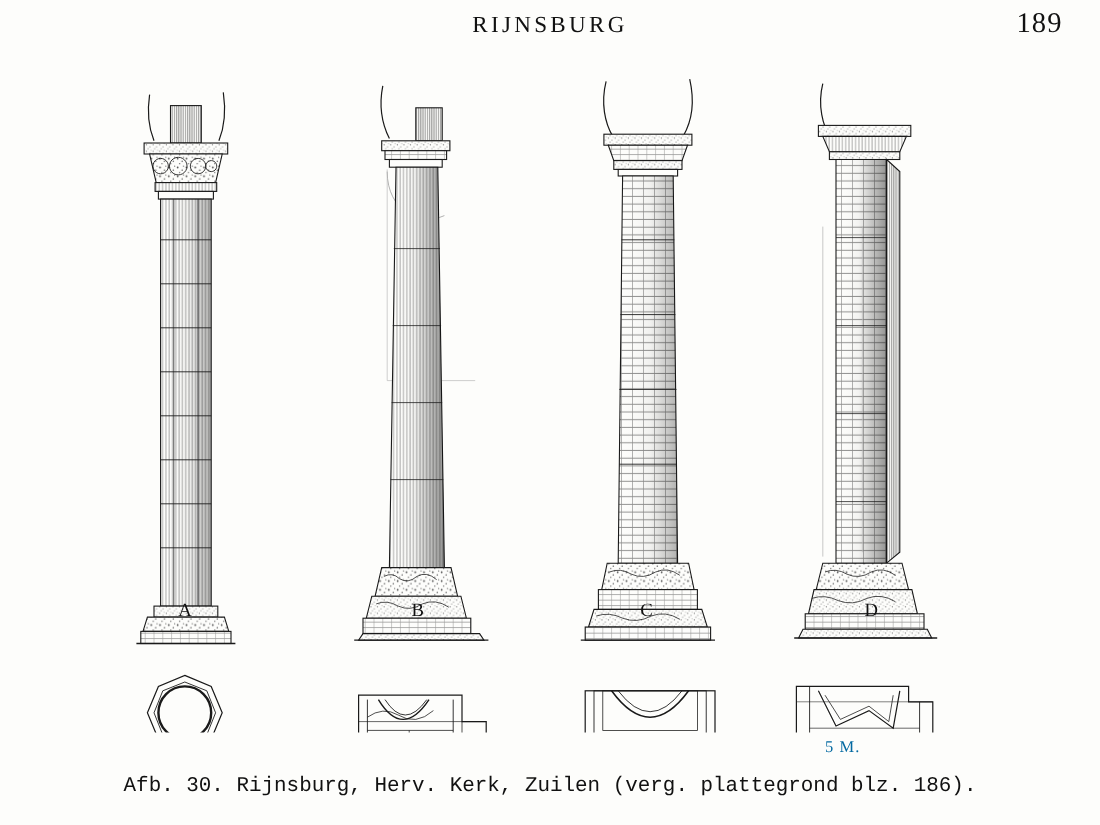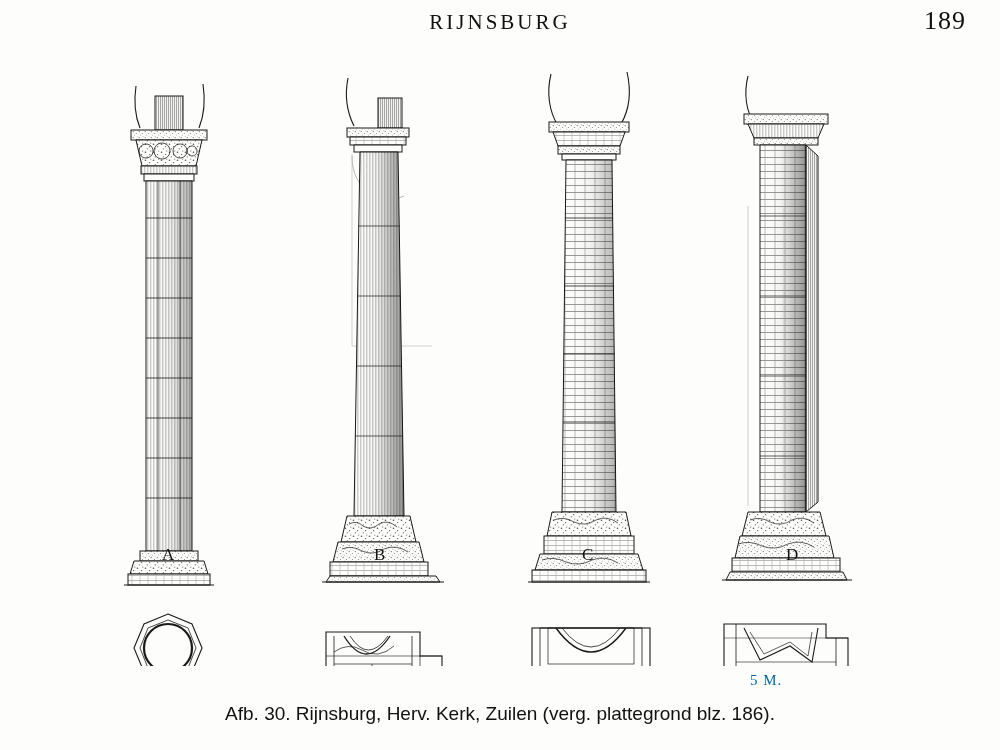--- a/index.html
+++ b/index.html
@@ -71,21 +71,21 @@
     margin-left: 40px;
   }
   
   .caption {
     position: absolute;
     top: 703px;
     left: 0;
     width: 1000px;
     text-align: center;
     font-size: 19px;
-    font-family: Liberation Sans, sans-serif;
+    font-family: Liberation Mono, monospace;
     color: #111;
   }
 </style>
 </head>
 <body>
 
 <div class="page">
 
   <div class="running-head">RIJNSBURG</div>
   <div class="folio">189</div>

